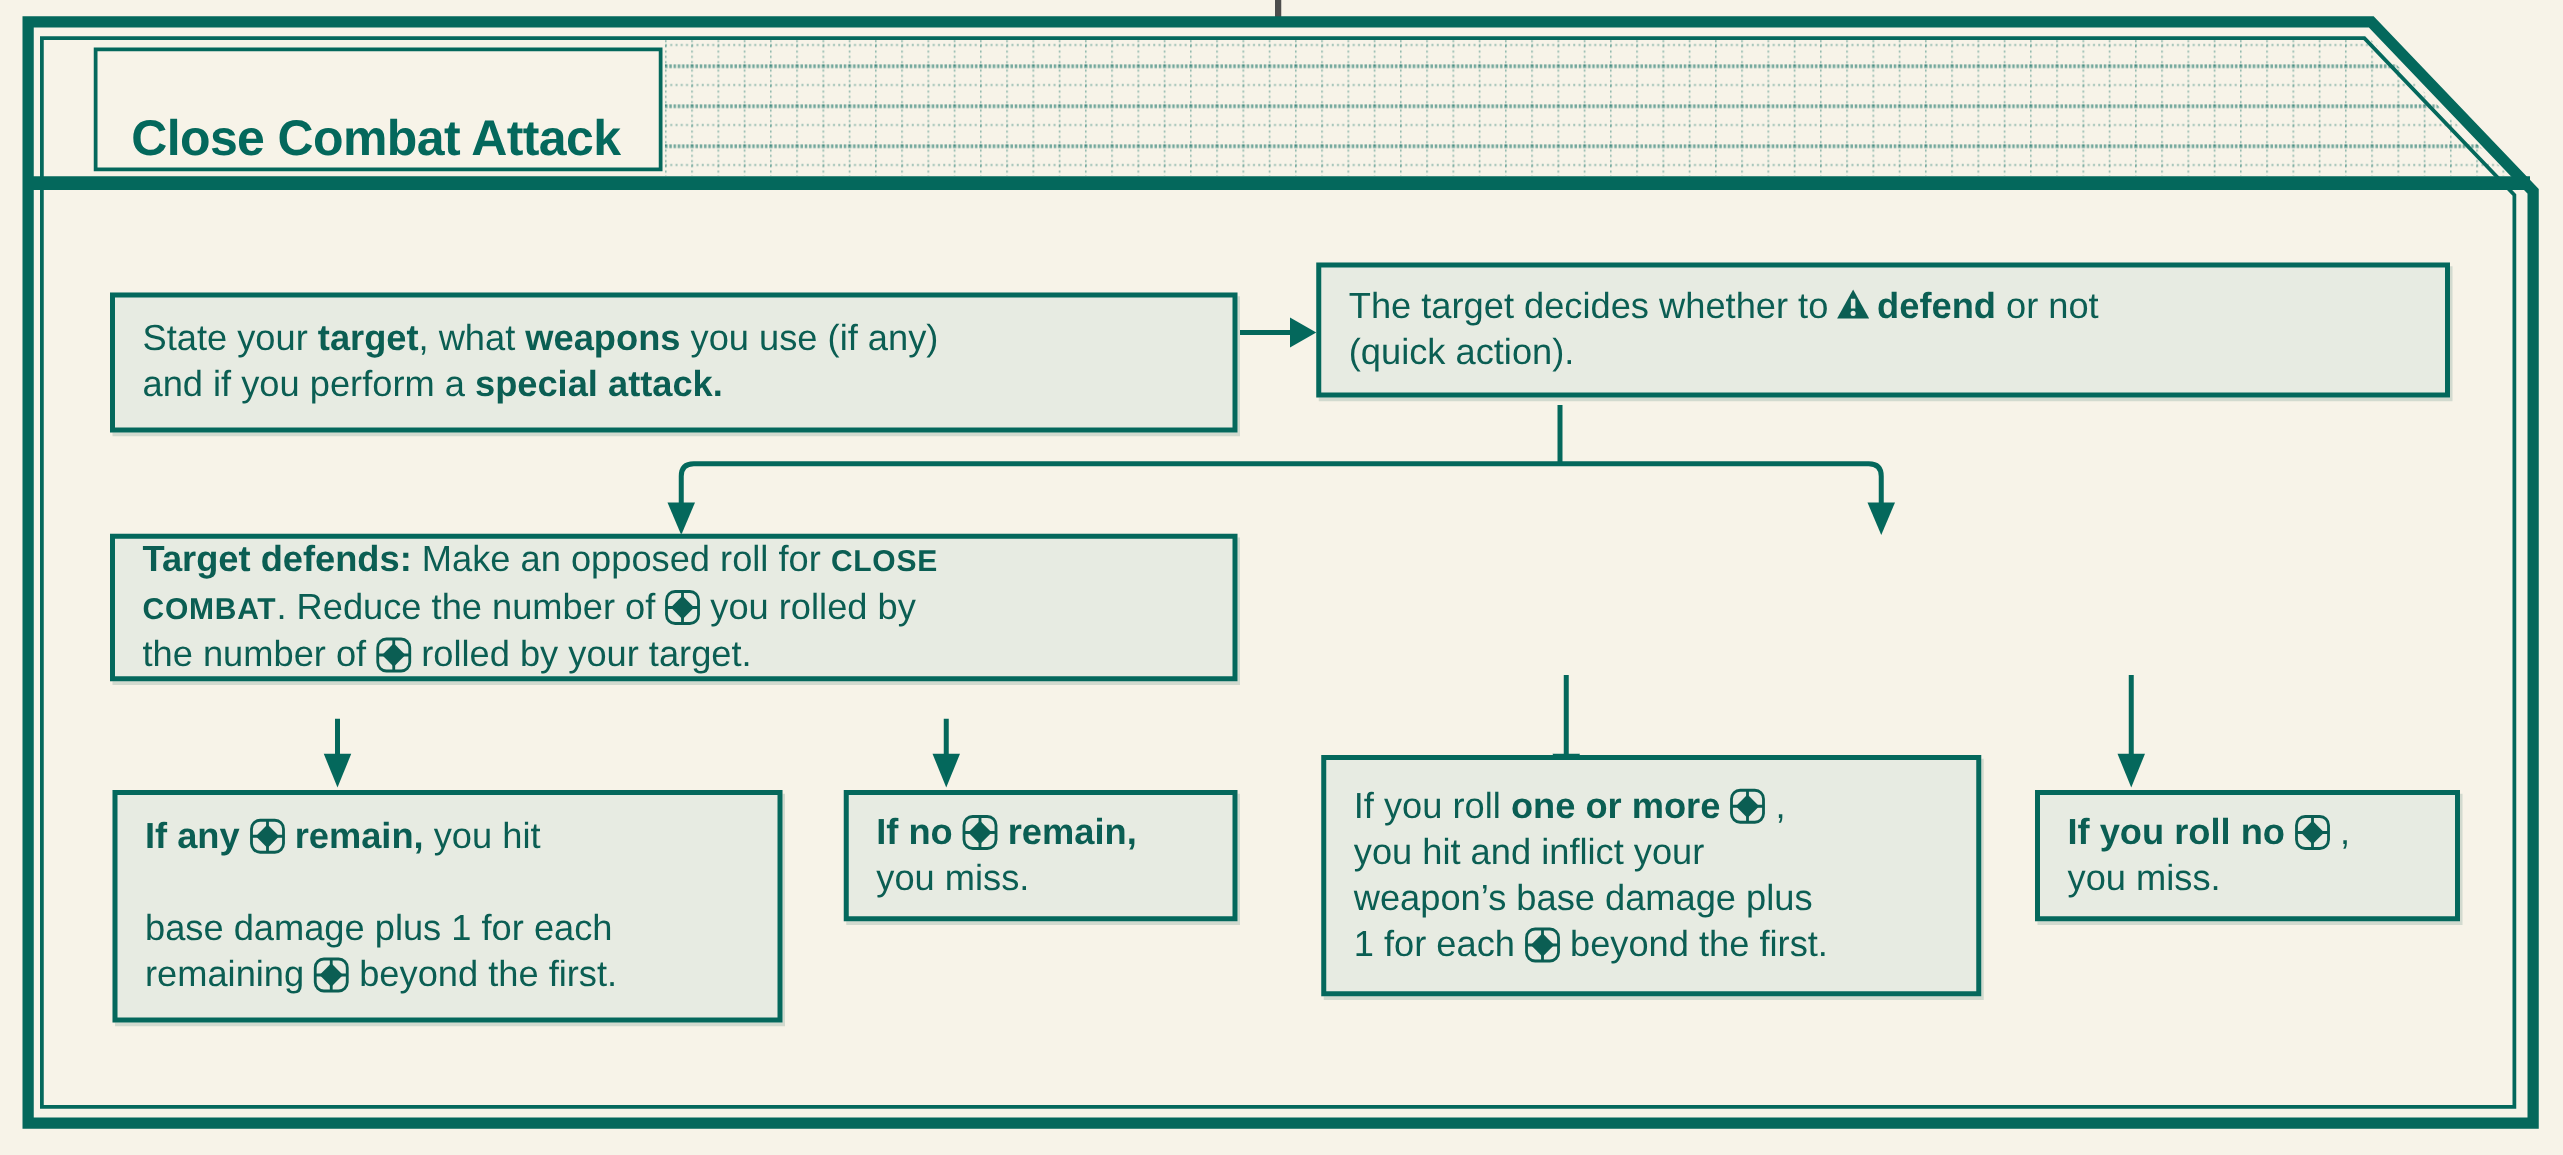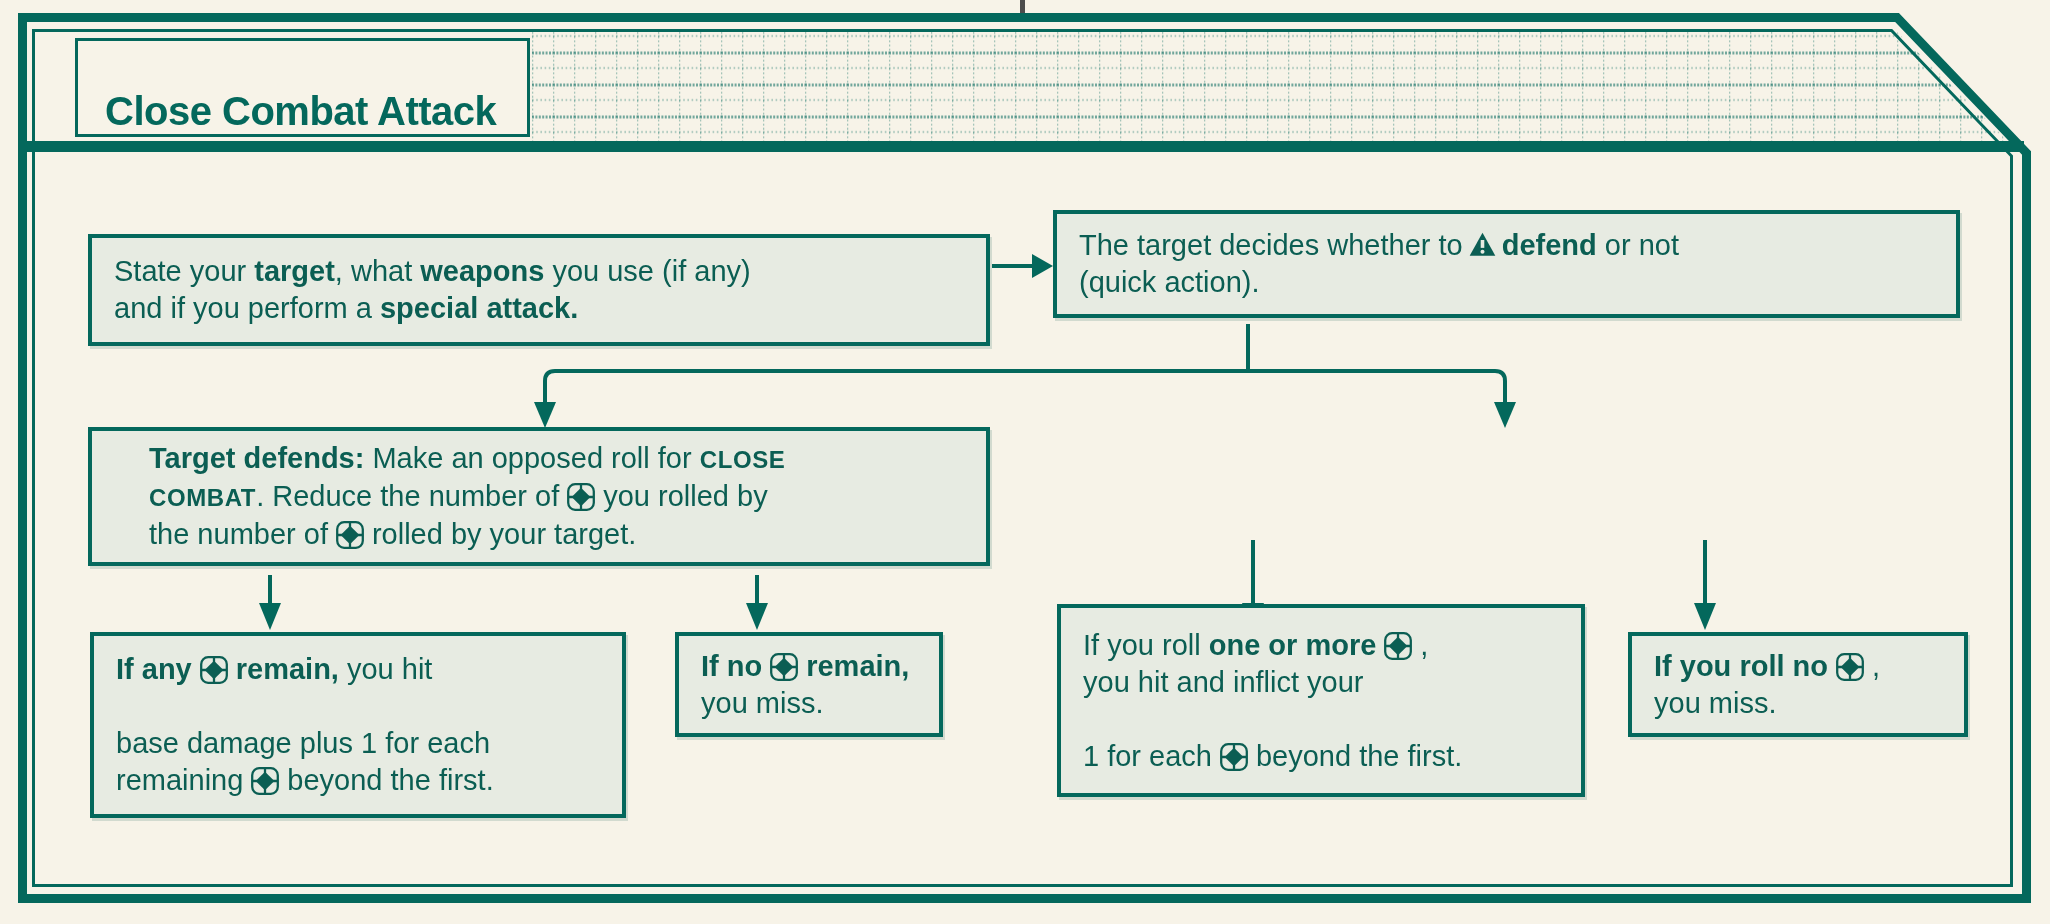--- a/index.html
+++ b/index.html
@@ -47,24 +47,24 @@
   }
   .ftext .b{font-weight:bold;}
   .ftext .sc{font-weight:bold;font-size:24px;letter-spacing:.6px;}
   .inline-icon{display:inline-block;margin:0 6px;color:var(--text);}
   .inline-icon svg{display:inline-block;}
   .die-icon svg{width:32px;height:32px;vertical-align:-7px;}
   .warning-icon svg{width:27px;height:25px;vertical-align:-2px;}
 
   .b1{left:88px;  top:210px; width:902px; height:112px;margin-top:24px;}
   .b2{left:1053px;top:210px; width:907px; height:108px;}
-  .b3{left:88px;  top:427px; width:902px; height:139px;padding-left:35px;}
+  .b3{left:88px;  top:427px; width:902px; height:118px;}
   .b4{left:1053px;top:427px; width:907px; height:111px;}
   .b5{left:90px;  top:632px; width:536px; height:186px;}
-  .b6{left:675px; top:632px; width:268px; height:105px;}
+  .b6{left:675px; top:632px; width:315px; height:105px;}
   .b7{left:1057px;top:604px; width:528px; height:193px;}
   .b8{left:1628px;top:632px; width:340px; height:105px;}
 </style>
 </head>
 <body>
 
 <div class="stage">
 
   <div class="page-rule"></div>
 
@@ -146,21 +146,21 @@
             <rect x="2.4" y="2.4" width="19.2" height="19.2" rx="5.2" fill="none" stroke="currentColor" stroke-width="1.7"></rect>
             <path d="M12 2.4 V21.6 M2.4 12 H21.6" stroke="currentColor" stroke-width="1.7" fill="none"></path>
             <path d="M12 5 L19 12 L12 19 L5 12 Z" fill="currentColor"></path>
           </svg></span><span class="b">remain,</span><br><span>you miss.</span></span>
   </div>
   <div class="fbox b7">
     <span class="ftext"><span>If you roll </span><span class="b">one or more</span><span class="inline-icon die-icon"><svg viewBox="0 0 24 24">
             <rect x="2.4" y="2.4" width="19.2" height="19.2" rx="5.2" fill="none" stroke="currentColor" stroke-width="1.7"></rect>
             <path d="M12 2.4 V21.6 M2.4 12 H21.6" stroke="currentColor" stroke-width="1.7" fill="none"></path>
             <path d="M12 5 L19 12 L12 19 L5 12 Z" fill="currentColor"></path>
-          </svg></span><span>,</span><br><span>you hit and inflict your</span><br><br><span>1 for each</span><span class="inline-icon die-icon"><svg viewBox="0 0 24 24">
+          </svg></span><span>,</span><br><span>you hit and inflict your</span><br><span>weapon’s base damage plus</span><br><span>1 for each</span><span class="inline-icon die-icon"><svg viewBox="0 0 24 24">
             <rect x="2.4" y="2.4" width="19.2" height="19.2" rx="5.2" fill="none" stroke="currentColor" stroke-width="1.7"></rect>
             <path d="M12 2.4 V21.6 M2.4 12 H21.6" stroke="currentColor" stroke-width="1.7" fill="none"></path>
             <path d="M12 5 L19 12 L12 19 L5 12 Z" fill="currentColor"></path>
           </svg></span><span>beyond the first.</span></span>
   </div>
   <div class="fbox b8">
     <span class="ftext"><span class="b">If you roll no</span><span class="inline-icon die-icon"><svg viewBox="0 0 24 24">
             <rect x="2.4" y="2.4" width="19.2" height="19.2" rx="5.2" fill="none" stroke="currentColor" stroke-width="1.7"></rect>
             <path d="M12 2.4 V21.6 M2.4 12 H21.6" stroke="currentColor" stroke-width="1.7" fill="none"></path>
             <path d="M12 5 L19 12 L12 19 L5 12 Z" fill="currentColor"></path>

